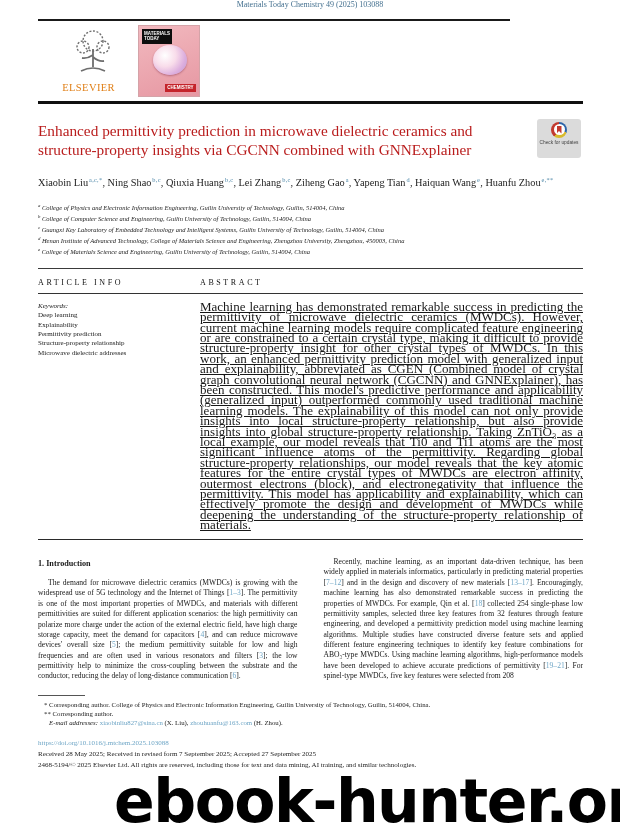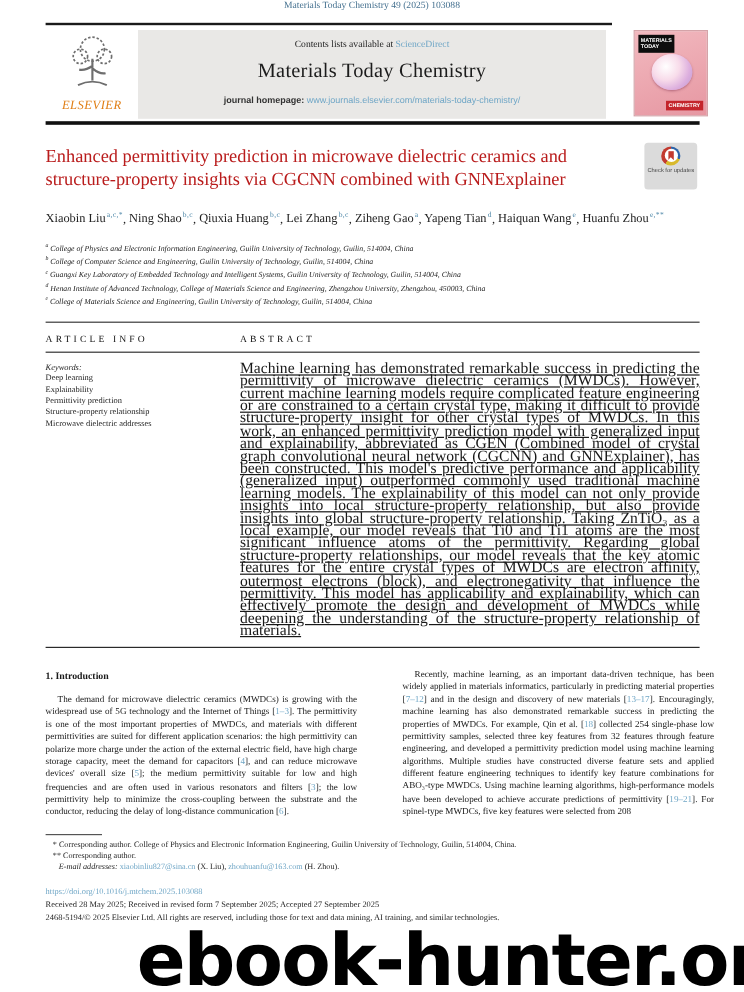--- a/index.html
+++ b/index.html
@@ -11,21 +11,21 @@
   }
   .link { color:#6fa6c6; text-decoration:none; cursor:pointer; }
 
   
   .top-cite { text-align:center; font-size:8px; color:#44708f; }
 
   
   .head-wrap { margin:10px 37px 0 38px; }
   .head-topline { height:1.5px; background:#1a1a1a; width:472px; }
   .head-row { display:flex; margin-top:4px; height:74px; }
-  .elsevier { width:77px; flex:none; text-align:center; padding-top:2px;font-style:italic; }
+  .elsevier { width:77px; flex:none; text-align:right; padding-top:2px; }
   .elsevier .els-name { display:block; font-size:10.5px; color:#e07f16; letter-spacing:0.4px; margin-top:1px; }
   .head-box { width:390px; flex:none; background:#e9e8e6; text-align:center; padding-top:7px; }
   .contents-line { font-size:8px; color:#222; }
   .jtitle { font-size:17px; color:#1c1c1c; margin-top:8px; letter-spacing:0.2px; }
   .homepage { margin-top:10px; font-size:7.5px; font-family:"Liberation Sans", sans-serif; color:#333; }
   .homepage .hp-label { font-weight:bold; }
   .cover { margin-left:23px; width:62px; height:72px; position:relative; overflow:hidden;
            background:linear-gradient(160deg,#f2b9bf,#e697a2); border:0.5px solid #d4a3a8; flex:none; }
   .cover-brand { position:absolute; top:3px; left:3px; background:#0d0d0d; color:#fff;
                  font-size:4.5px; line-height:1.2; width:30px; padding:2px 2px 3px 2px;
@@ -62,21 +62,21 @@
   .info-grid { display:flex; margin:9px 37px 0 38px; }
   .col-info { width:162px; flex:none; }
   .col-abs { flex:1; }
   .sec-head { font-size:8px; letter-spacing:2.6px; color:#111; }
   .sec-rule { height:1px; background:#333; margin-top:6px; }
   .kw-label { font-style:italic; font-size:7px; margin-top:8px; line-height:9.4px; }
   .kw-item { font-size:7px; line-height:9.4px; }
   .abstract { margin:8px 0 0; font-size:13px; line-height:10.4px; text-align:justify; color:#181818;text-decoration:underline; }
 
   
-  .body-cols { display:flex; gap:38px; margin:17px 57px 0 38px; }
+  .body-cols { display:flex; gap:26px; margin:17px 57px 0 38px; }
   .bcol { width:259.5px; flex:none; }
   .intro-h { font-weight:bold; font-size:8.2px; margin:2px 0 10px 0; }
   .bpara { margin:0; font-size:7.6px; line-height:10.35px; text-align:justify; text-indent:10px; color:#181818; }
   .cite { color:#6fa6c6; }
 
   
   .footnotes { margin:13px 37px 0 38px; font-size:6.8px; line-height:9.2px; color:#1c1c1c; }
   .fn-rule { width:47px; height:1px; background:#555; margin-bottom:4px; }
   .fn-line { padding-left:6px; }
   .fn-email { padding-left:11px; }
@@ -105,29 +105,20 @@
           <g fill="none" stroke="#6e6e6e" stroke-width="1.4">
             <circle cx="22" cy="14" r="10" stroke-dasharray="2 1.6"></circle>
             <circle cx="12" cy="20" r="6" stroke-dasharray="2 1.6"></circle>
             <circle cx="32" cy="20" r="6" stroke-dasharray="2 1.6"></circle>
             <path d="M22 22 L22 40 M22 28 Q16 32 11 31 M22 30 Q28 35 33 34" stroke-width="1.8"></path>
             <path d="M10 44 Q22 38 34 44" stroke-width="1.6"></path>
           </g>
         </svg>
         <span class="els-name">ELSEVIER</span>
       </div>
-      <div class="head-box">
-        <div class="contents-line">
-          <span>Contents lists available at </span><a class="link">ScienceDirect</a>
-        </div>
-        <div class="jtitle">Materials Today Chemistry</div>
-        <div class="homepage">
-          <span class="hp-label">journal homepage: </span><a class="link">www.journals.elsevier.com/materials-today-chemistry/</a>
-        </div>
-      </div>
       <div class="cover">
         <div class="cover-brand">MATERIALS TODAY</div>
         <div class="cover-sphere"></div>
         <div class="cover-badge">CHEMISTRY</div>
       </div>
     </div>
     <div class="head-thickline"></div>
   </div>
 
   <div class="title-row">

